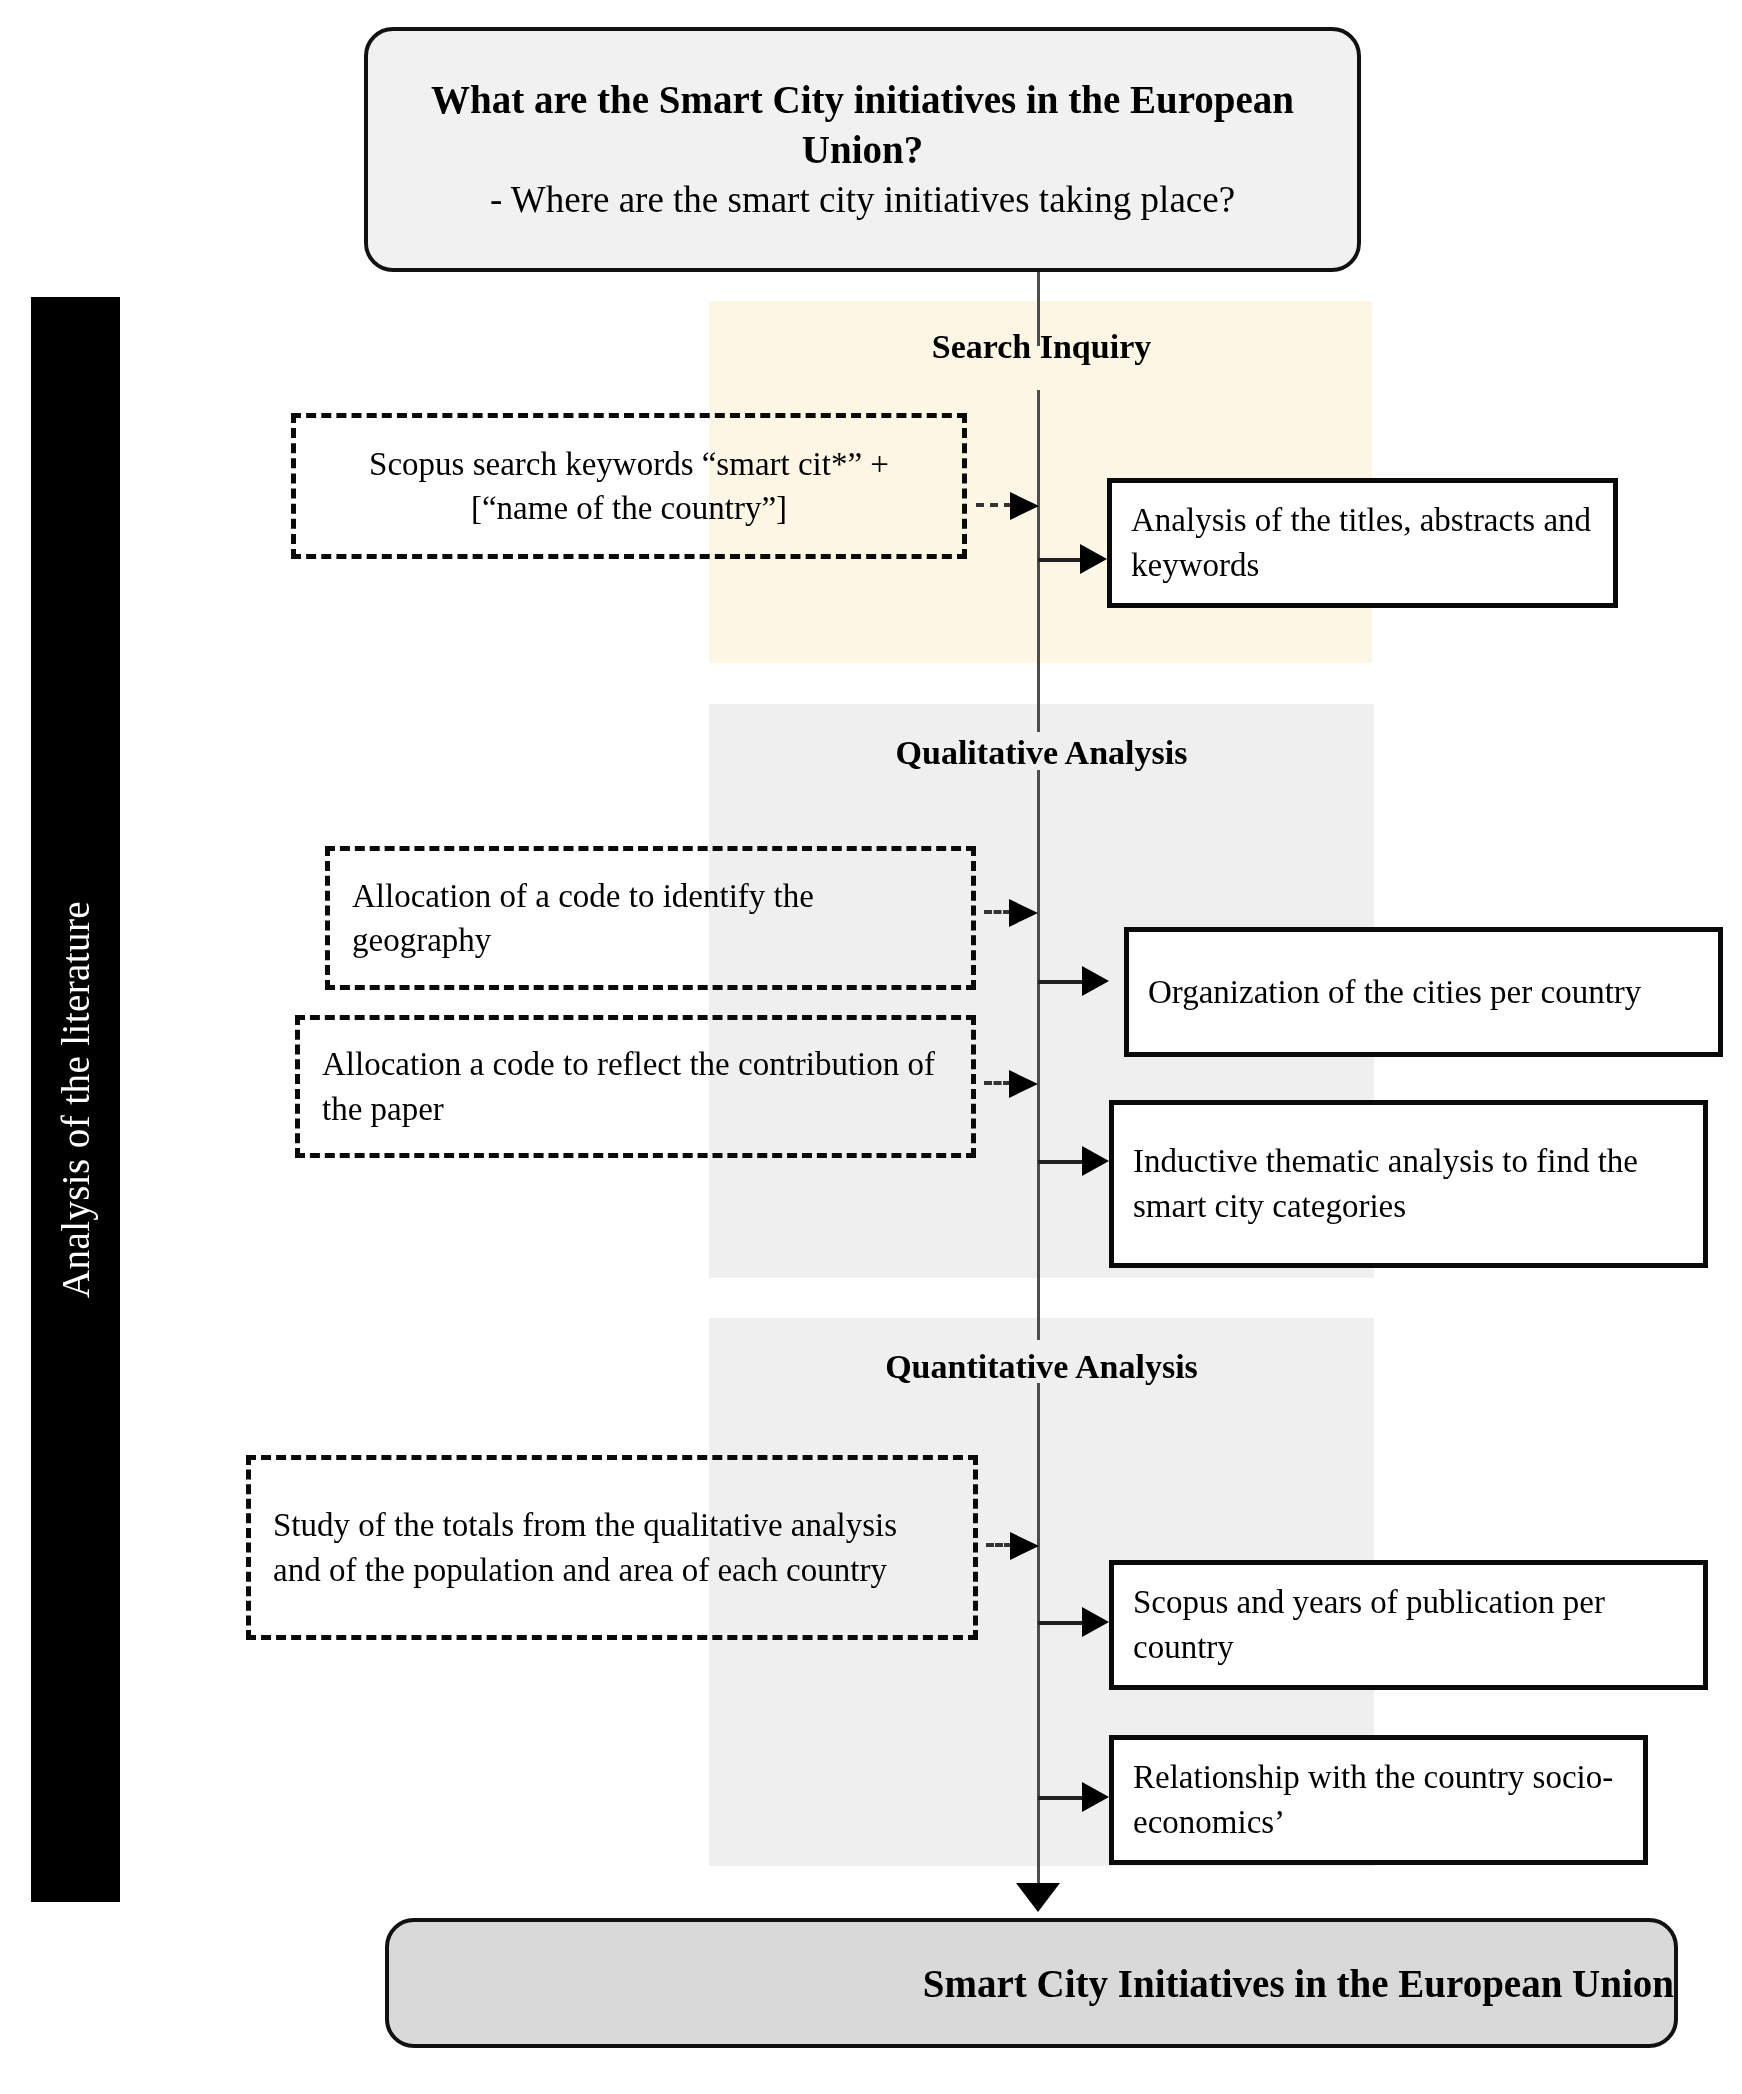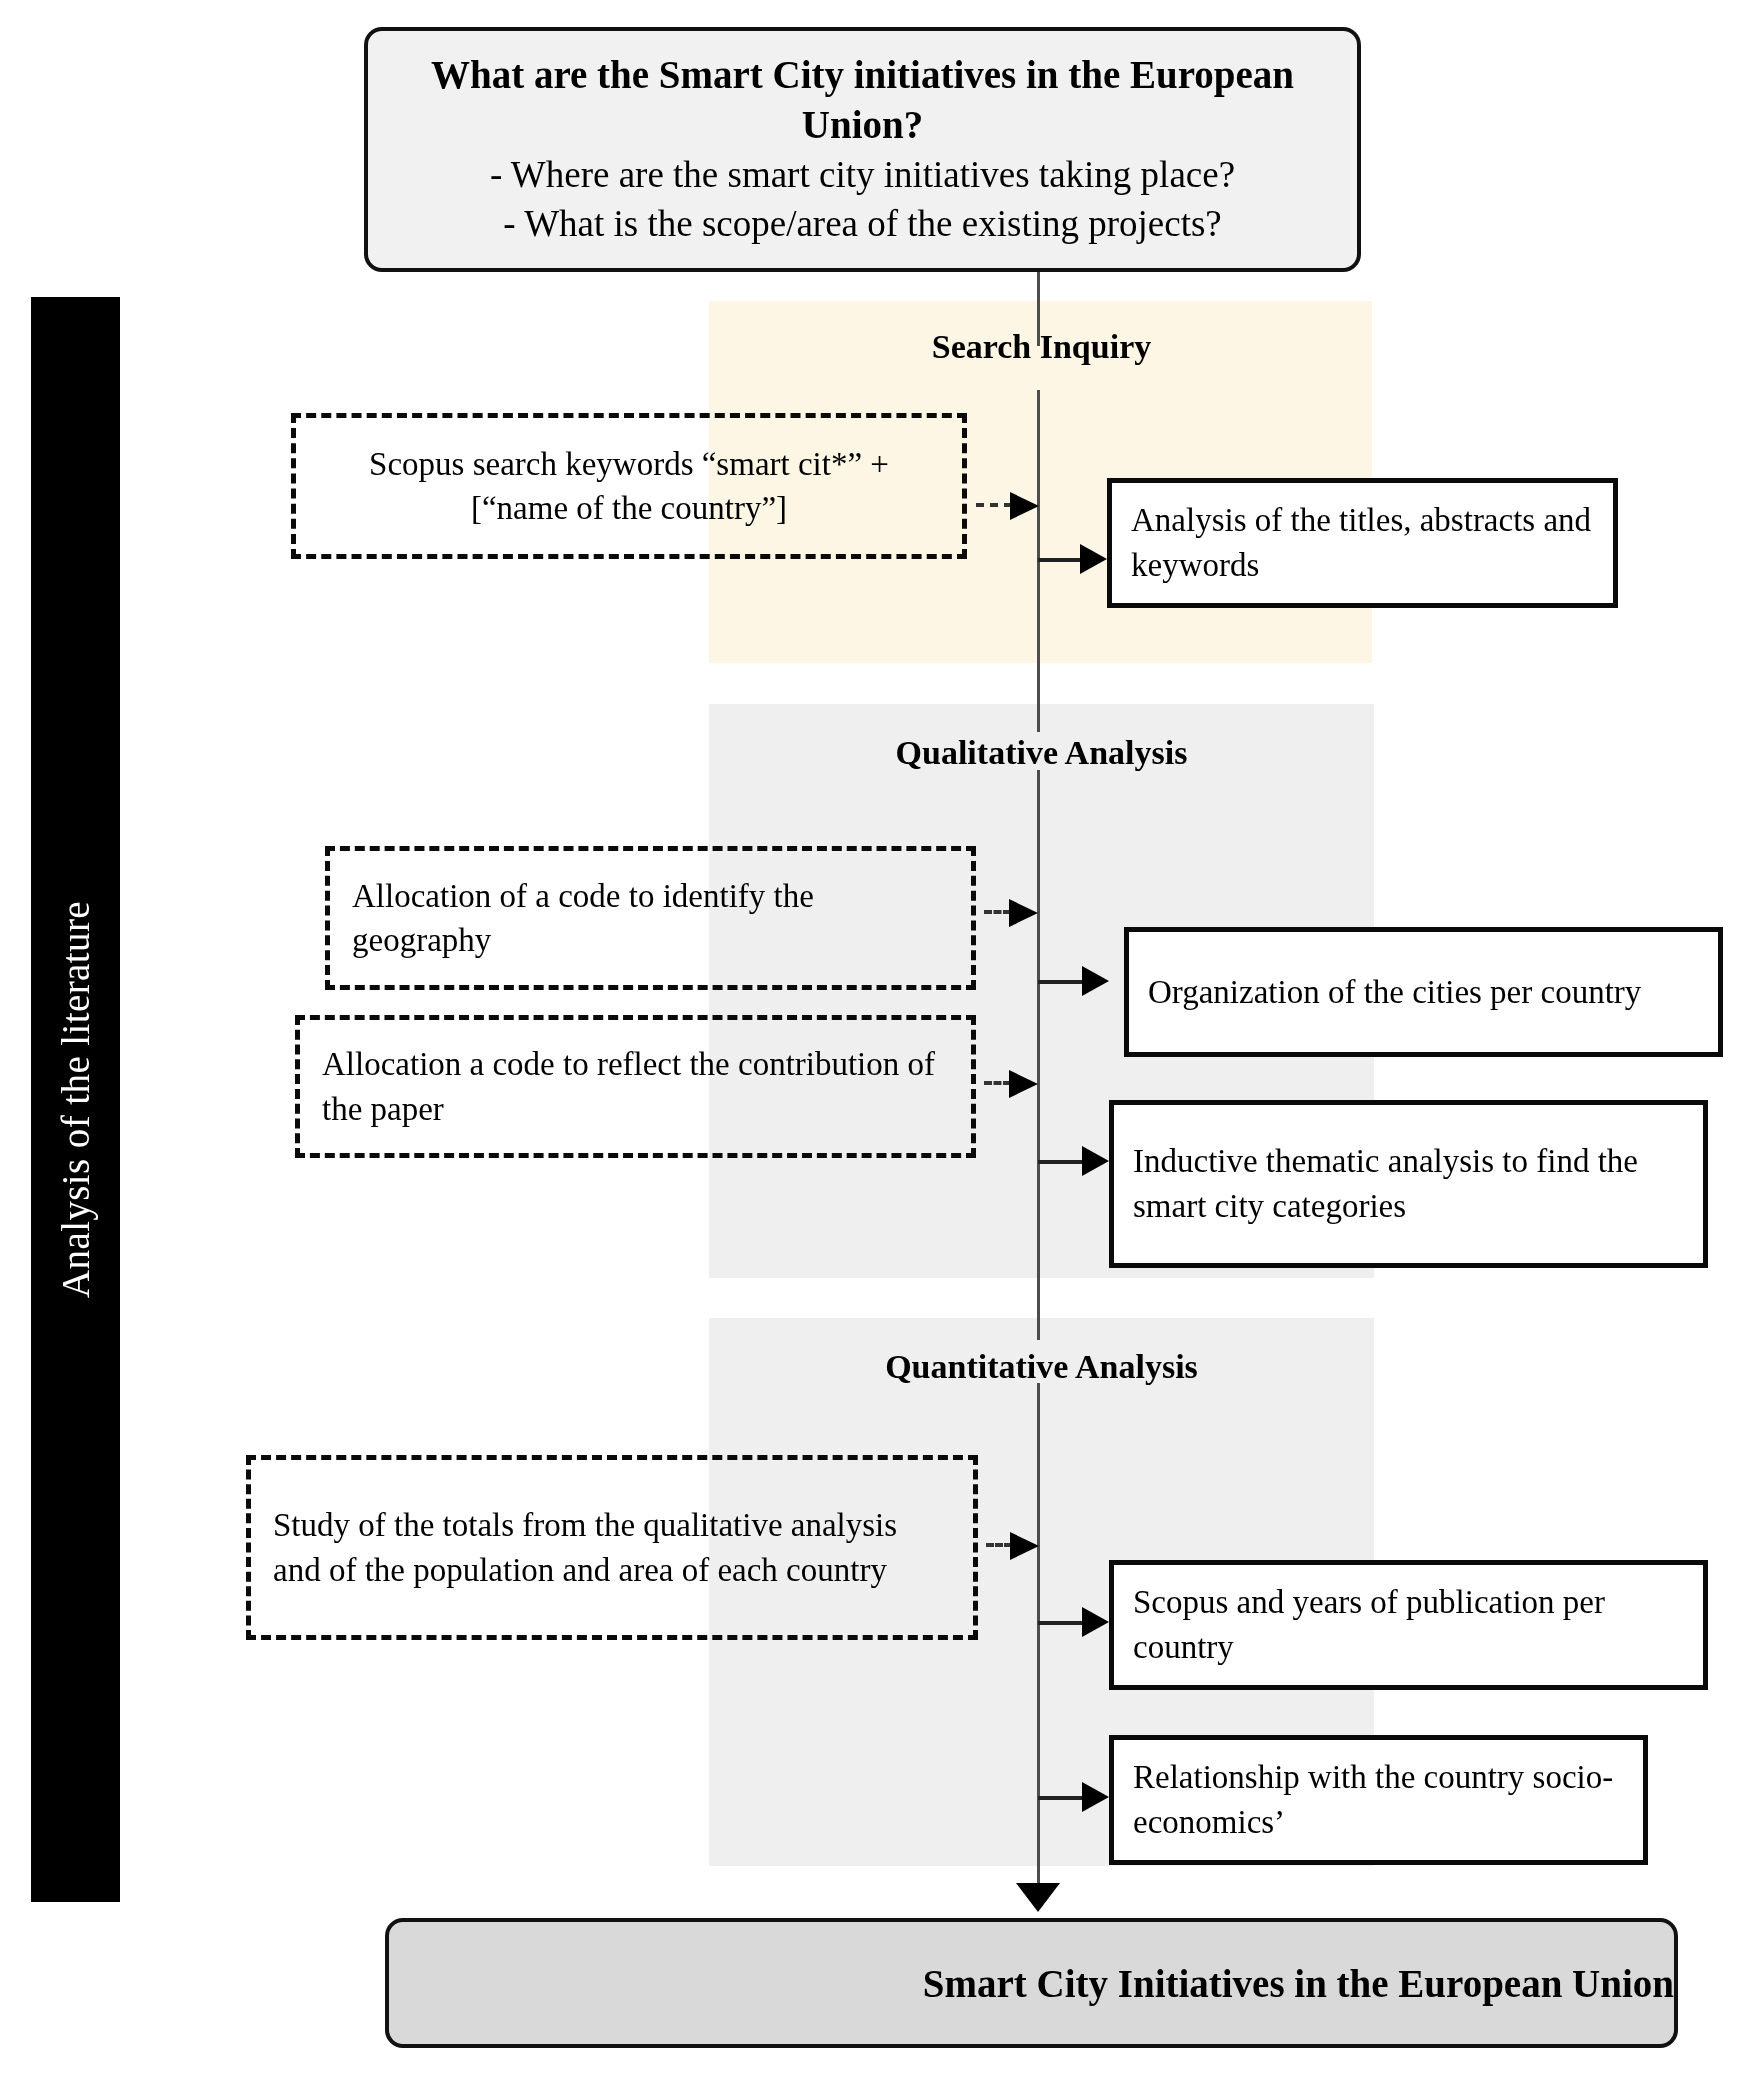--- a/index.html
+++ b/index.html
@@ -25,21 +25,21 @@
   #spine-a{top:272px;height:74px;}      
   #spine-b{top:390px;height:342px;}     
   #spine-c{top:770px;height:360px;}     
   #spine-d{top:1130px;height:210px;}    
   #spine-e{top:1383px;height:525px;}    
   #spine-arrow{position:absolute;left:1016px;top:1883px;width:0;height:0;z-index:4;
         border-left:22px solid transparent;border-right:22px solid transparent;
         border-top:29px solid #000;}
 
   
-  .round-box{position:absolute;z-index:5;border:4.3px solid #111;border-radius:18px;
+  .round-box{position:absolute;z-index:5;border:4.3px solid #111;border-radius:29px;
              box-sizing:border-box;display:flex;flex-direction:column;
              align-items:center;justify-content:center;text-align:center;}
   #top-box{left:364px;top:27px;width:997px;height:245px;background:#f1f1f1;}
   #top-box .q-main{font-weight:bold;font-size:39px;line-height:1.28;}
   #top-box .q-sub{font-size:37px;line-height:1.34;}
   #bottom-box{left:385px;top:1918px;width:1293px;height:130px;background:#d9d9d9;align-items:flex-end;}
   #bottom-box .b-title{font-weight:bold;font-size:39px;}
 
   
   .sec-title{position:absolute;z-index:6;font-weight:bold;font-size:34px;
@@ -106,21 +106,20 @@
 <div class="spine" id="spine-a"></div>
 <div class="spine" id="spine-b"></div>
 <div class="spine" id="spine-c"></div>
 <div class="spine" id="spine-d"></div>
 <div class="spine" id="spine-e"></div>
 <div id="spine-arrow"></div>
 
 <div class="round-box" id="top-box">
   <div class="q-main">What are the Smart City initiatives in the European Union?</div>
   <div class="q-sub">- Where are the smart city initiatives taking place?</div>
-  <div class="q-sub">- What is the scope/area of the existing projects?</div>
 </div>
 
 <div class="sec-title" id="t-search">Search Inquiry</div>
 <div class="sec-title" id="t-qual">Qualitative Analysis</div>
 <div class="sec-title" id="t-quant">Quantitative Analysis</div>
 
 <div class="dash-box" id="d1">
   <div class="txt">Scopus search keywords “smart cit*” + [“name of the country”]</div>
 </div>
 <div class="dashed-arrow" id="da1">

